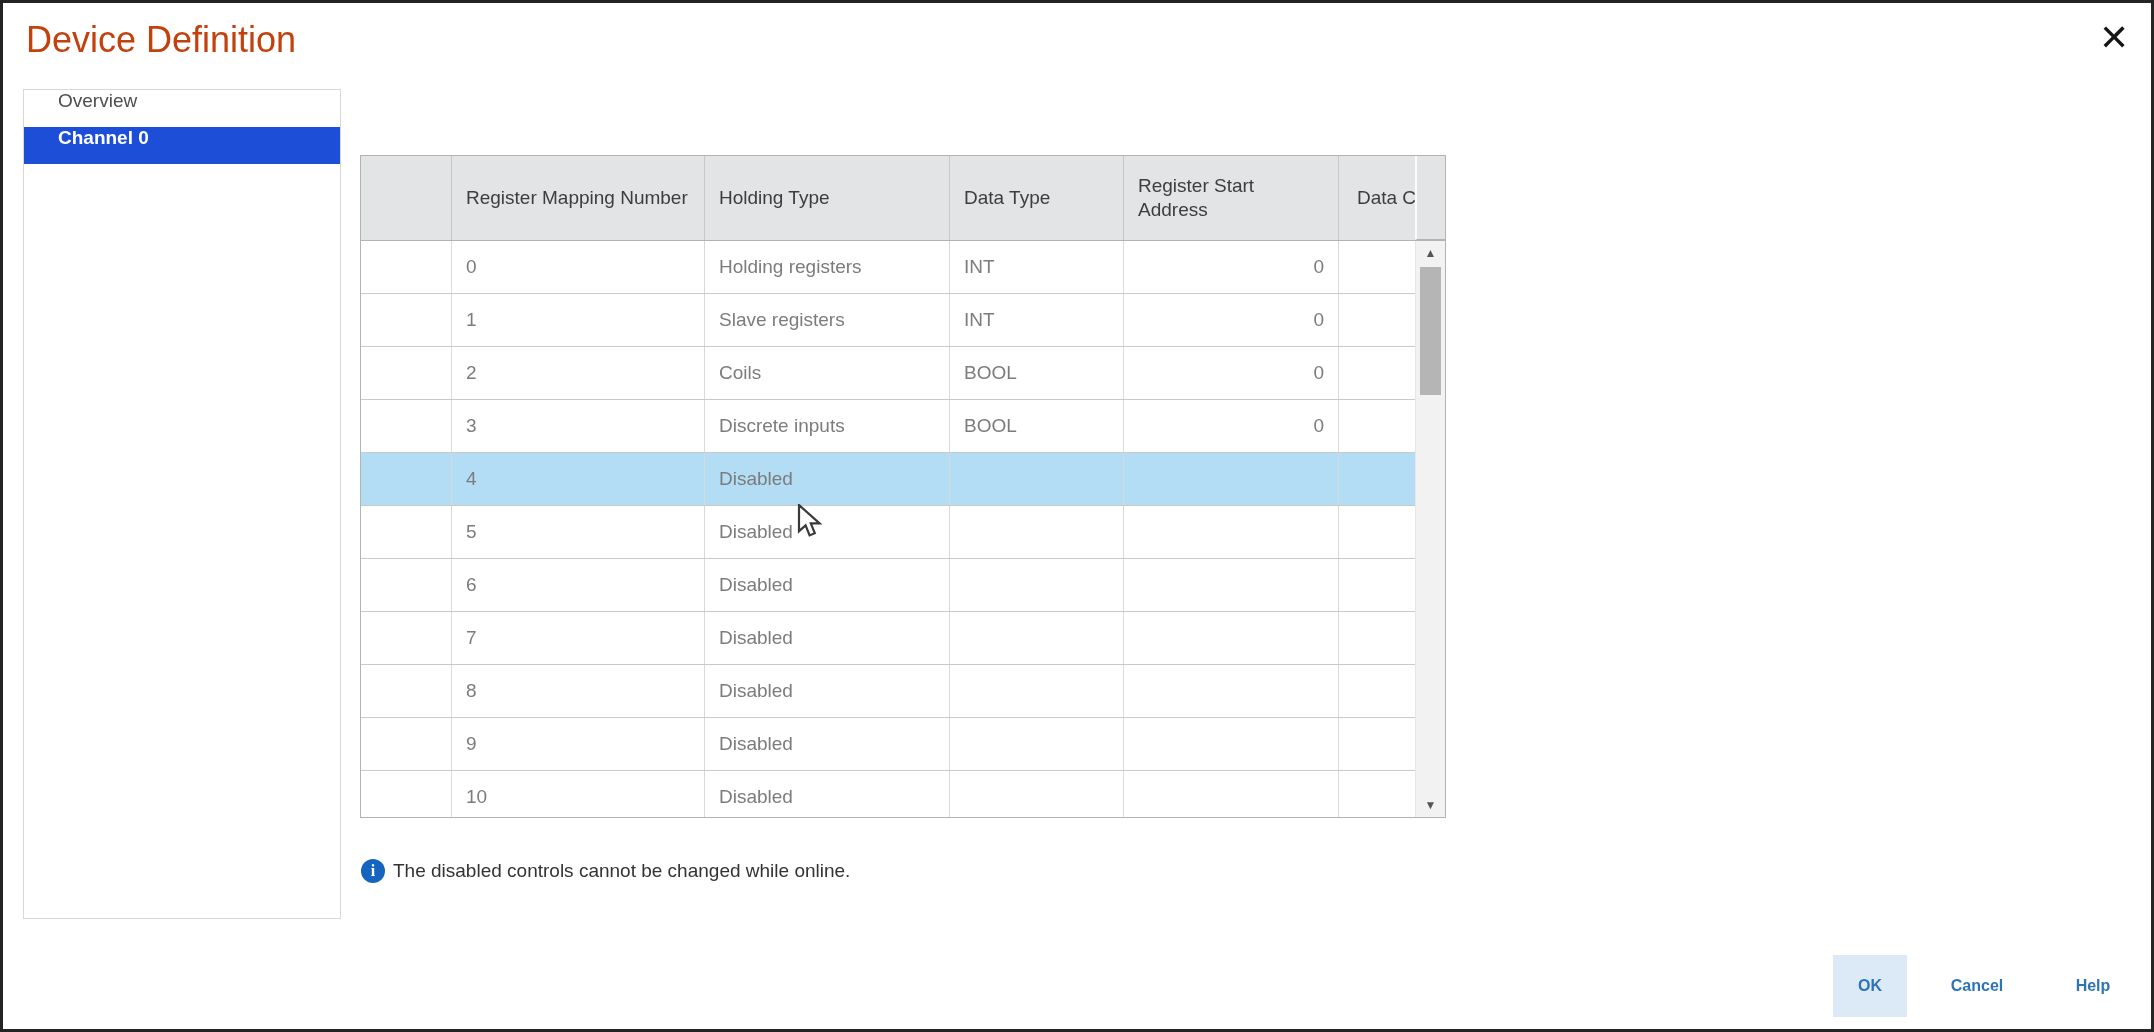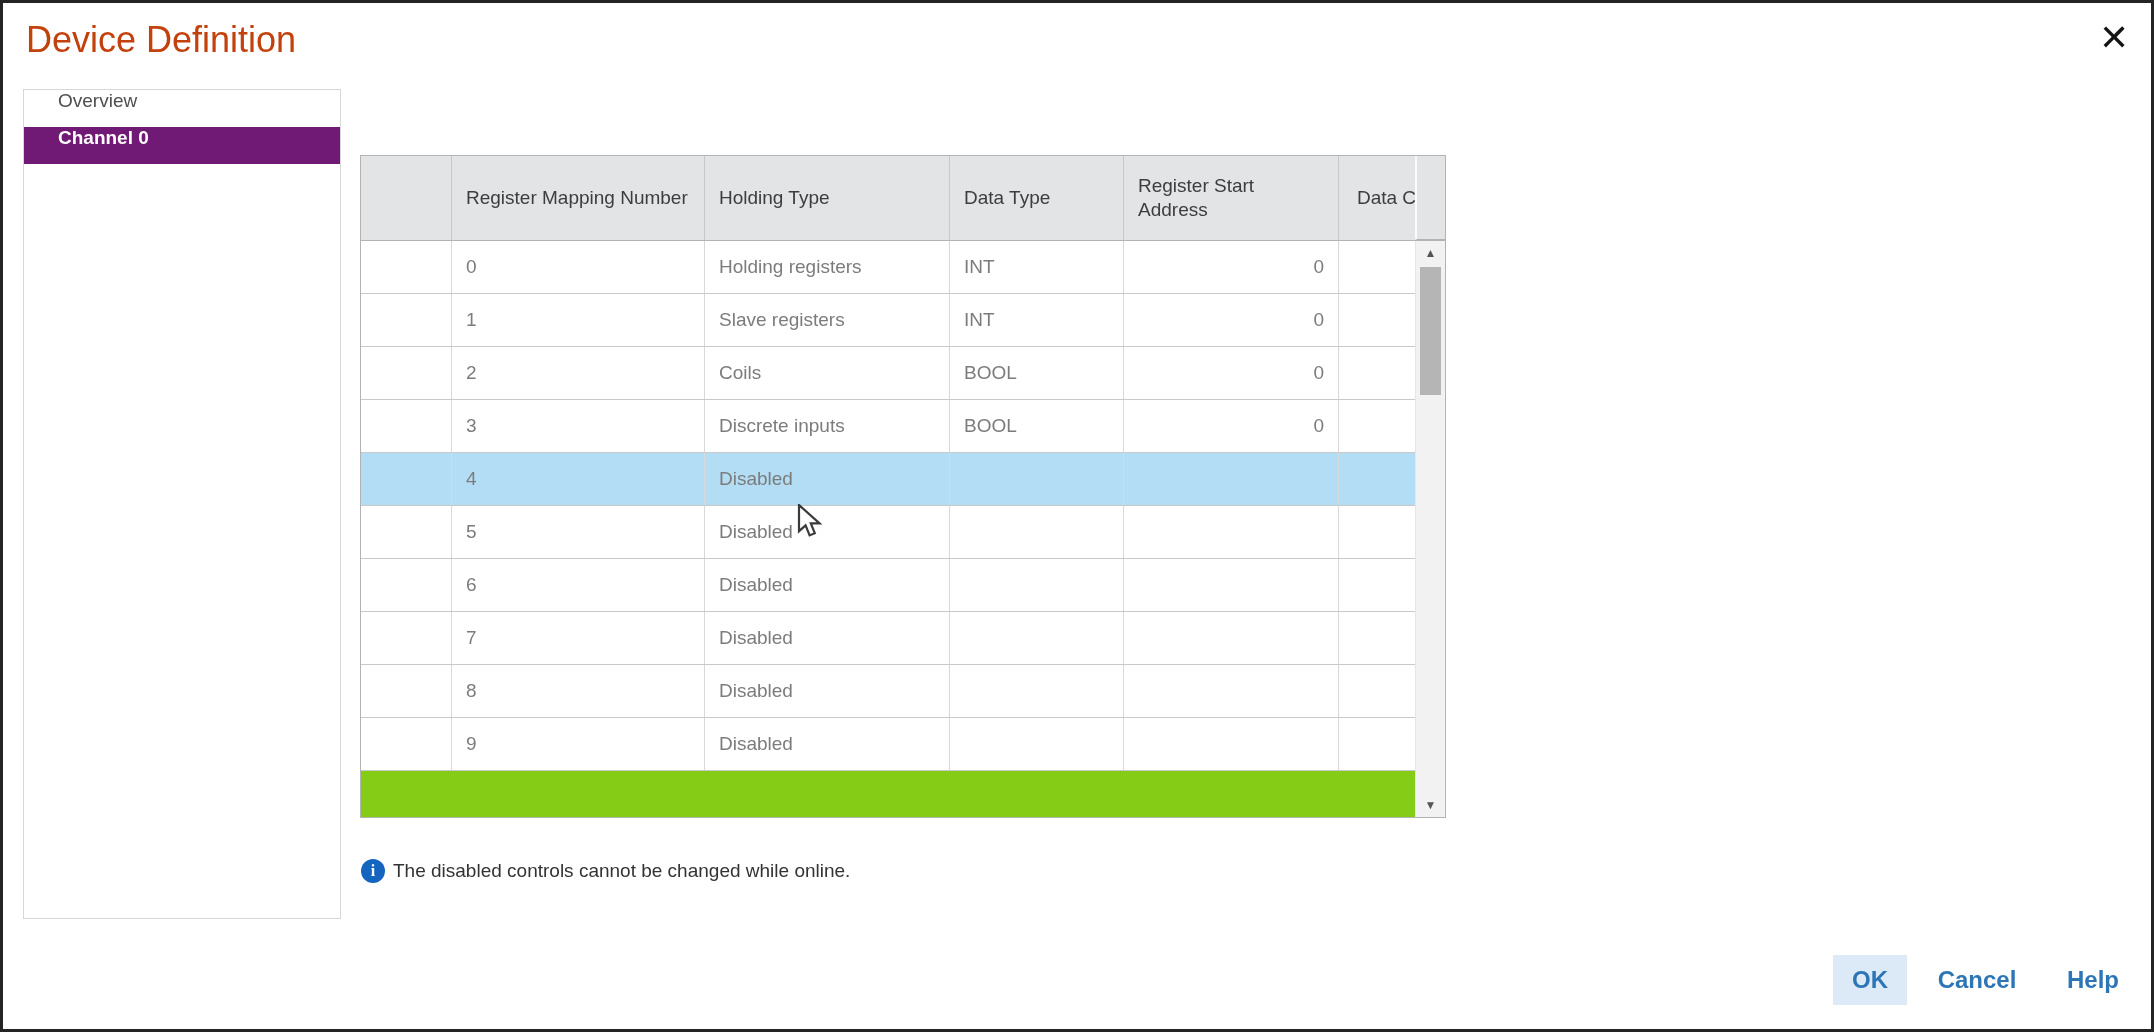--- a/index.html
+++ b/index.html
@@ -11,21 +11,21 @@
   .dlg-title{position:absolute;left:23px;top:16px;font-size:36px;color:#c2410c;font-weight:400;}
   .dlg-close{position:absolute;left:2086px;top:10px;width:50px;height:50px;
              display:flex;align-items:center;justify-content:center;
              font-size:36px;color:#141414;cursor:default;}
 
   
   .sidebar{position:absolute;left:20px;top:86px;width:318px;height:830px;
            box-sizing:border-box;border:1px solid #d8d8d8;background:#fff;}
   .side-item{height:37px;display:flex;align-items:flex-start;padding-left:34px;
              font-size:19px;color:#4e4e4e;}
-  .side-item.selected{background:#701a75;color:#ffffff;font-weight:700;}
+  .side-item.selected{background:#1d4ed8;color:#ffffff;font-weight:700;}
 
   
   .main-heading{position:absolute;left:357px;top:88px;font-size:32px;color:#2b2b2b;font-weight:400;}
 
   
   .grid-wrap{position:absolute;left:357px;top:152px;width:1086px;height:663px;
              box-sizing:border-box;border:1px solid #b3b3b3;overflow:hidden;background:#84cc16;}
   table.grid{border-collapse:collapse;table-layout:fixed;width:1054px;}
   .grid th{background:#e2e4e6;height:84px;font-size:19px;font-weight:400;color:#3d3d3d;
            border-right:1px solid #c6c8ca;border-bottom:1px solid #b3b3b3;
@@ -51,22 +51,22 @@
   .sb-thumb{position:absolute;left:4px;width:21px;top:26px;height:128px;background:#b5b5b5;}
 
   
   .info-line{position:absolute;left:358px;top:856px;display:flex;align-items:center;}
   .info-icon{width:24px;height:24px;border-radius:50%;background:#1565c0;color:#fff;
              display:flex;align-items:center;justify-content:center;
              font-size:16px;font-weight:700;font-family:"Liberation Serif",serif;}
   .info-text{margin-left:8px;font-size:19px;color:#333;}
 
   
-  .btn{position:absolute;top:952px;height:50px;display:flex;align-items:center;
-       justify-content:center;font-size:24px;font-weight:700;color:#2e75b6;cursor:default;}
+  .btn{position:absolute;top:952px;height:62px;display:flex;align-items:center;
+       justify-content:center;font-size:16px;font-weight:700;color:#2e75b6;cursor:default;}
   .btn-ok{left:1830px;width:74px;background:#dceaf7;}
   .btn-cancel{left:1922px;width:104px;}
   .btn-help{left:2047px;width:86px;}
 
   
   .cursor{position:absolute;left:794px;top:501px;pointer-events:none;}
 </style>
 </head>
 <body>
 
@@ -166,20 +166,28 @@
             <td class="col0"></td>
             <td class="col1">8</td>
             <td class="col2">Disabled</td>
             <td class="col3"></td>
             <td class="col4"></td>
             <td class="col5"></td>
           </tr>
           <tr>
             <td class="col0"></td>
             <td class="col1">9</td>
+            <td class="col2">Disabled</td>
+            <td class="col3"></td>
+            <td class="col4"></td>
+            <td class="col5"></td>
+          </tr>
+          <tr>
+            <td class="col0"></td>
+            <td class="col1">10</td>
             <td class="col2">Disabled</td>
             <td class="col3"></td>
             <td class="col4"></td>
             <td class="col5"></td>
           </tr>
         </tbody>
     </table>
     <div class="sb">
       <div class="sb-header"></div>
       <div class="sb-track">

